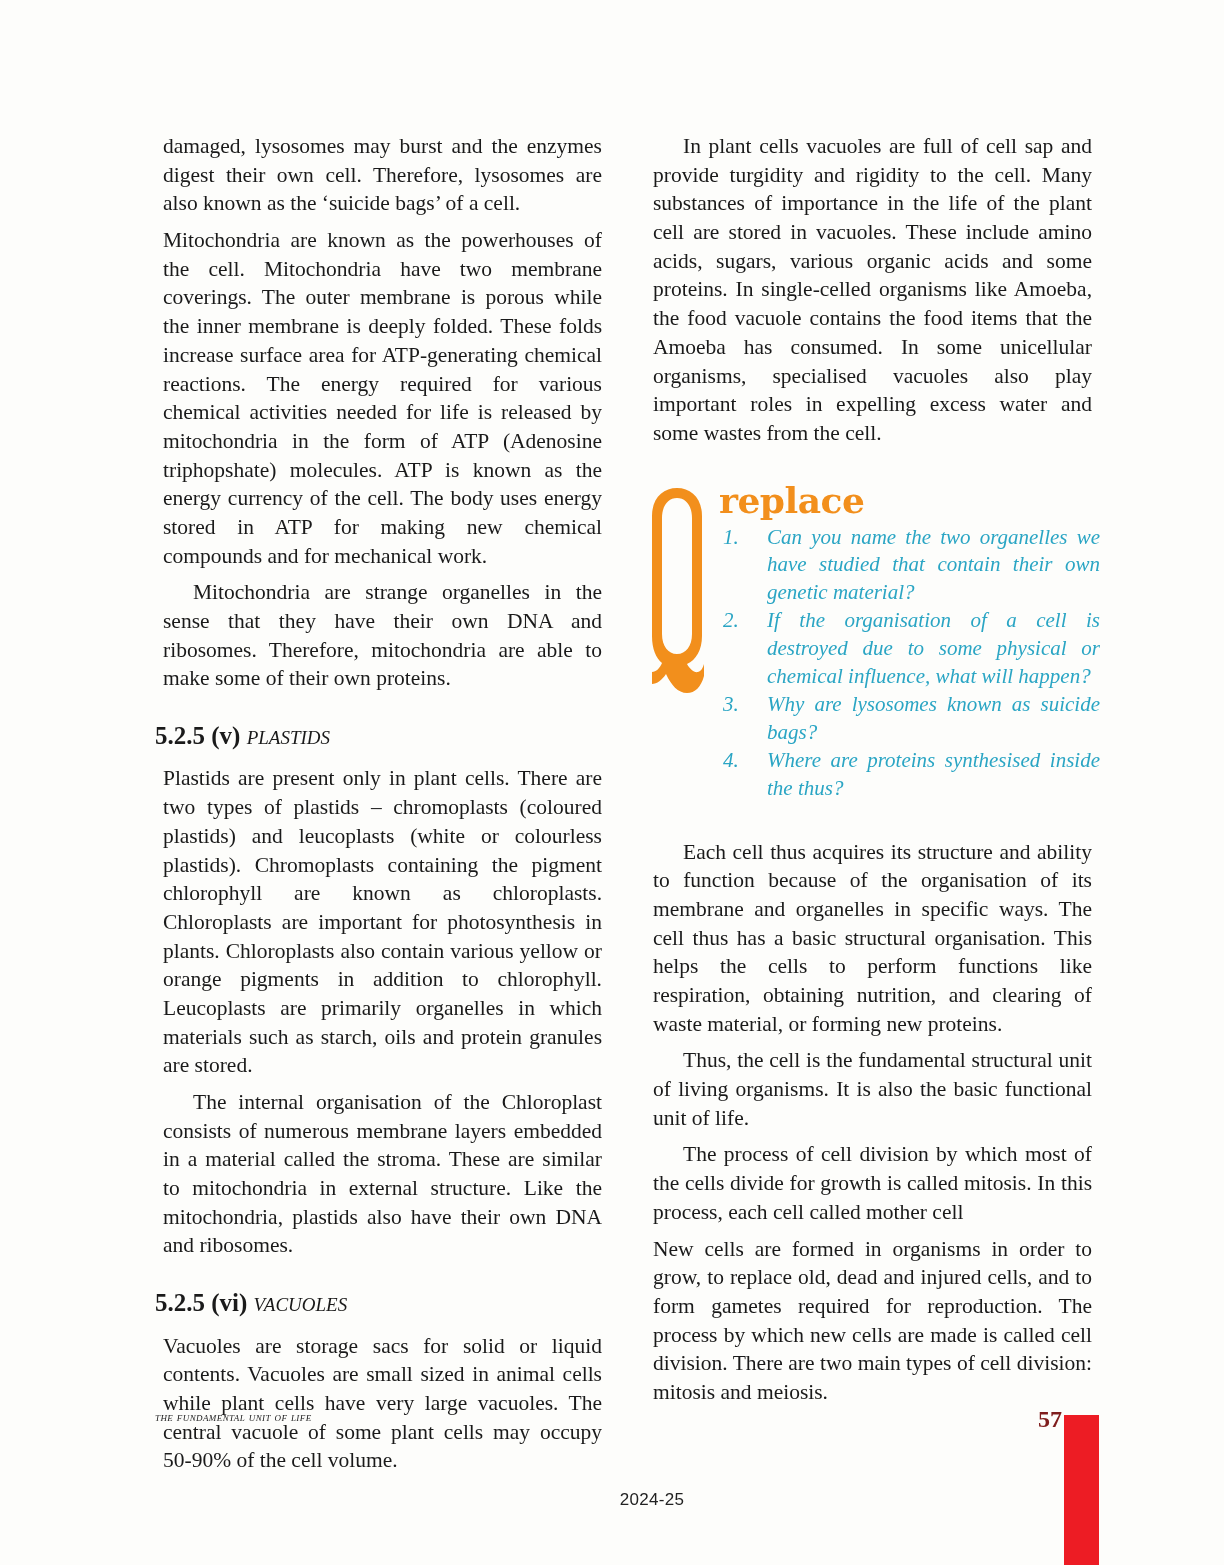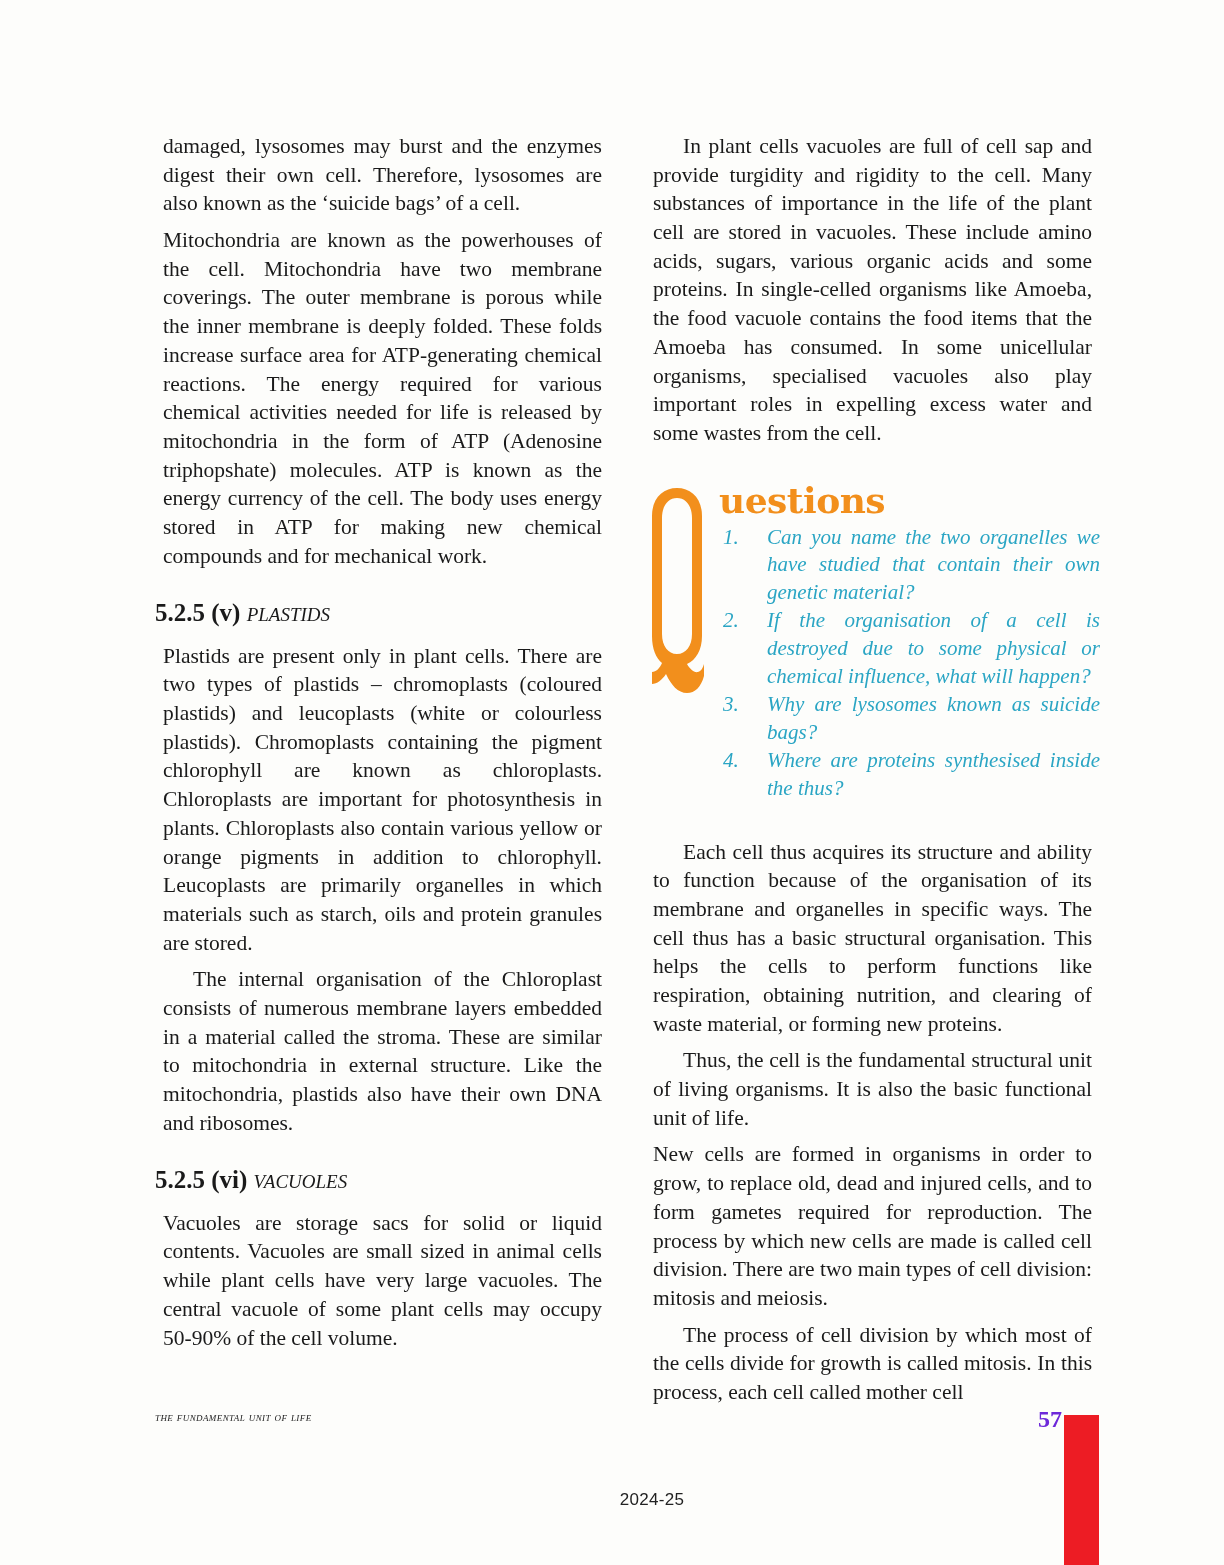--- a/index.html
+++ b/index.html
@@ -130,21 +130,21 @@
     color: #222;
   }
   .page-number {
     position: absolute;
     left: 1022px;
     top: 1406px;
     width: 40px;
     text-align: right;
     font-size: 24px;
     font-weight: bold;
-    color: #6d28d9;
+    color: #7f1d1d;
   }
   .red-bar {
     position: absolute;
     left: 1064px;
     top: 1415px;
     width: 35px;
     height: 150px;
     background: #ed1c24;
   }
   .year-stamp {
@@ -166,20 +166,21 @@
 <div class="page">
 
   <div class="columns">
 
     <div class="col left">
 
       <p class="body">damaged, lysosomes may burst and the enzymes digest their own cell. Therefore, lysosomes are also known as the ‘suicide bags’ of a cell.</p>
 
 
       <p class="body">Mitochondria are known as the powerhouses of the cell. Mitochondria have two membrane coverings. The outer membrane is porous while the inner membrane is deeply folded. These folds increase surface area for ATP-generating chemical reactions. The energy required for various chemical activities needed for life is released by mitochondria in the form of ATP (Adenosine triphopshate) molecules. ATP is known as the energy currency of the cell. The body uses energy stored in ATP for making new chemical compounds and for mechanical work.</p>
+      <p class="body indent">Mitochondria are strange organelles in the sense that they have their own DNA and ribosomes. Therefore, mitochondria are able to make some of their own proteins.</p>
 
       <h2 class="section">
         <span class="num">5.2.5</span>
         <span class="rom">(v)</span>
         <span class="name">Plastids</span>
       </h2>
 
       <p class="body">Plastids are present only in plant cells. There are two types of plastids – chromoplasts (coloured plastids) and leucoplasts (white or colourless plastids). Chromoplasts containing the pigment chlorophyll are known as chloroplasts. Chloroplasts are important for photosynthesis in plants. Chloroplasts also contain various yellow or orange pigments in addition to chlorophyll. Leucoplasts are primarily organelles in which materials such as starch, oils and protein granules are stored.</p>
       <p class="body indent">The internal organisation of the Chloroplast consists of numerous membrane layers embedded in a material called the stroma. These are similar to mitochondria in external structure. Like the mitochondria, plastids also have their own DNA and ribosomes.</p>
 
@@ -219,21 +220,21 @@
             M28 12
             C19 12 13 20 13 32
             L13 148
             C13 160 19 168 28 168
             C37 168 43 160 43 148
             L43 32
             C43 20 37 12 28 12
             Z"></path>
         </svg>
 
-        <div class="q-title">uestions</div>
+        <div class="q-title">replace</div>
 
         <ol class="qlist">
           <li>
             <span class="qnum">1.</span>
             <span>Can you name the two organelles we have studied that contain their own genetic material?</span>
           </li>
           <li>
             <span class="qnum">2.</span>
             <span>If the organisation of a cell is destroyed due to some physical or chemical influence, what will happen?</span>
           </li>
@@ -245,22 +246,22 @@
             <span class="qnum">4.</span>
             <span>Where are proteins synthesised inside the thus?</span>
           </li>
         </ol>
       </div>
 
       <p class="body indent">Each cell thus acquires its structure and ability to function because of the organisation of its membrane and organelles in specific ways. The cell thus has a basic structural organisation. This helps the cells to perform functions like respiration, obtaining nutrition, and clearing of waste material, or forming new proteins.</p>
       <p class="body indent">Thus, the cell is the fundamental structural unit of living organisms. It is also the basic functional unit of life.</p>
 
 
+      <p class="body indent">The process of cell division by which most of the cells divide for growth is called mitosis. In this process, each cell called mother cell</p>
       <p class="body">New cells are formed in organisms in order to grow, to replace old, dead and injured cells, and to form gametes required for reproduction. The process by which new cells are made is called cell division. There are two main types of cell division: mitosis and meiosis.</p>
-      <p class="body indent">The process of cell division by which most of the cells divide for growth is called mitosis. In this process, each cell called mother cell</p>
     </div>
 
   </div>
 
   <div class="footer-title">The Fundamental Unit of Life</div>
 
   <div class="page-number">57</div>
 
   <div class="red-bar"></div>
 

